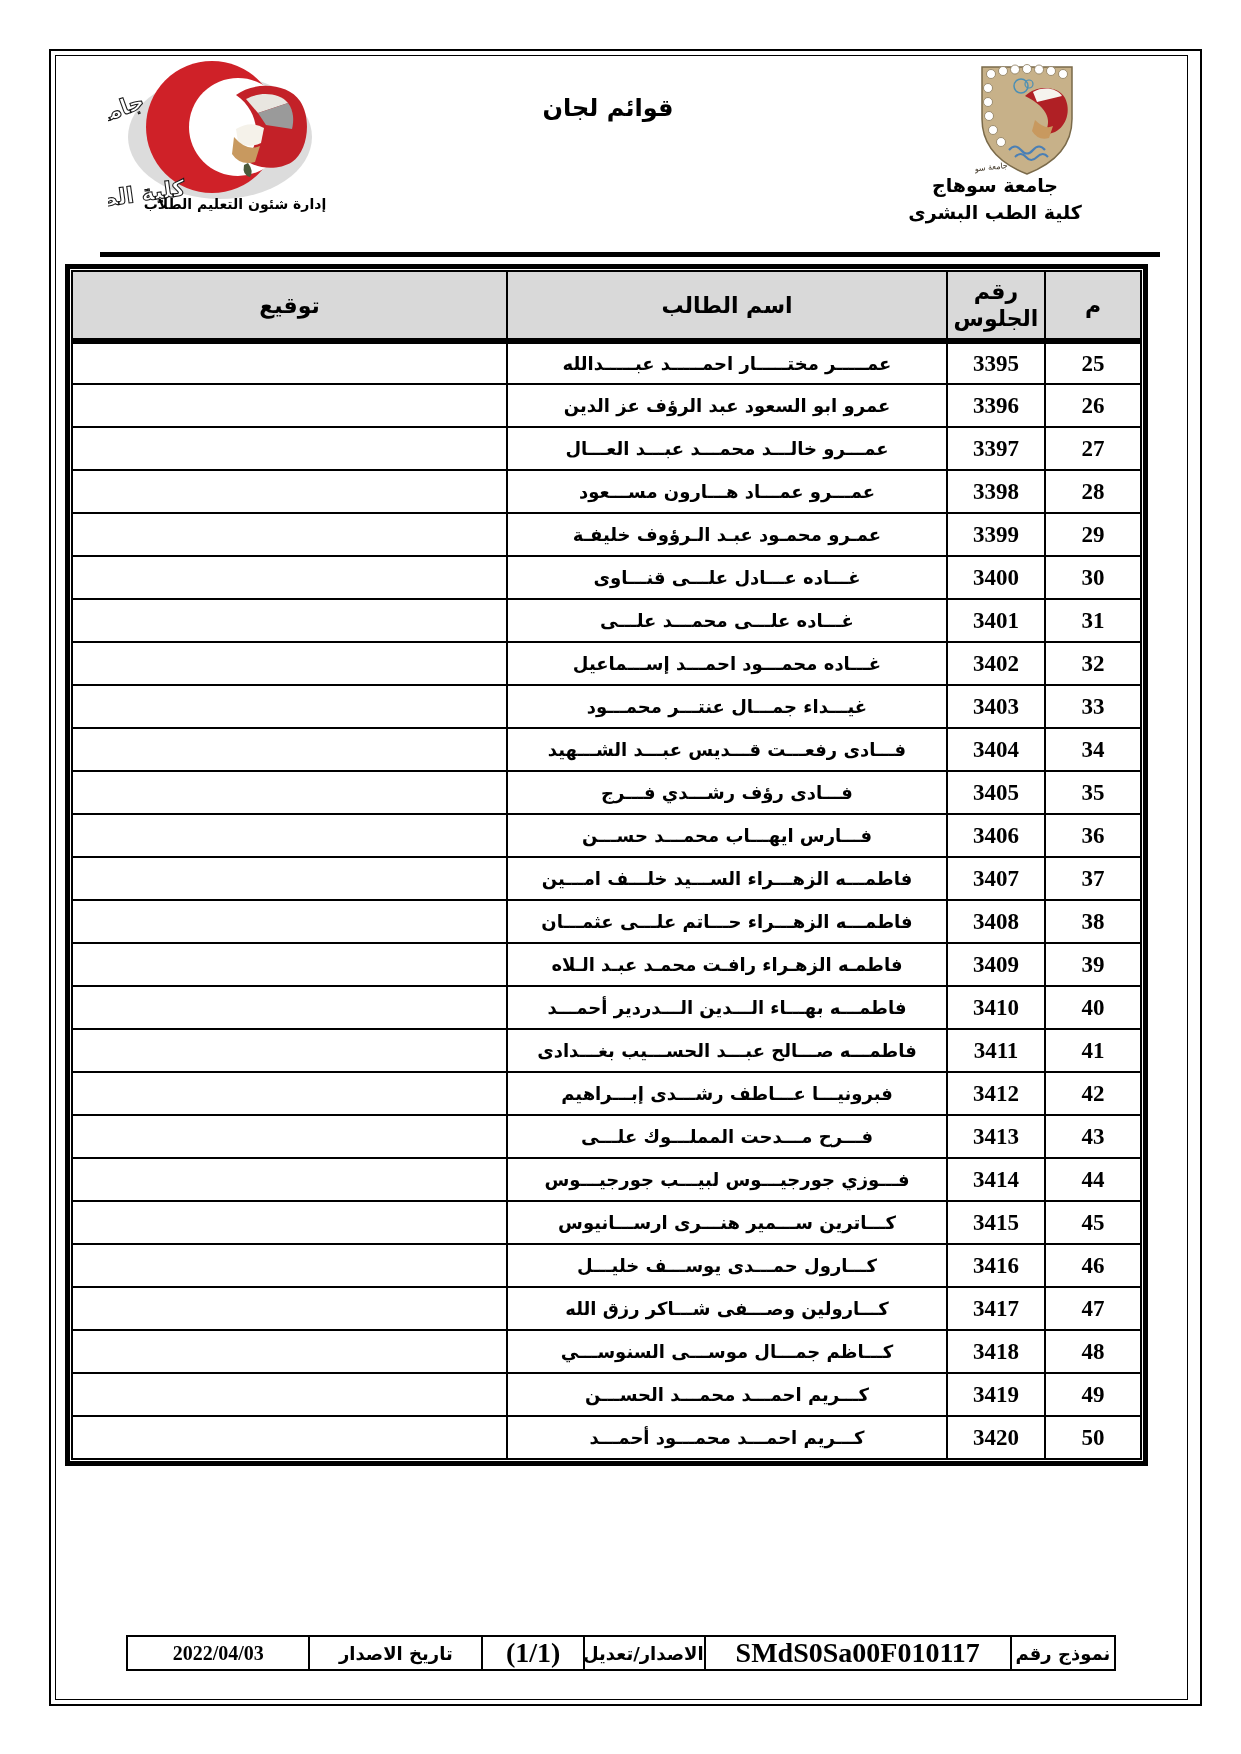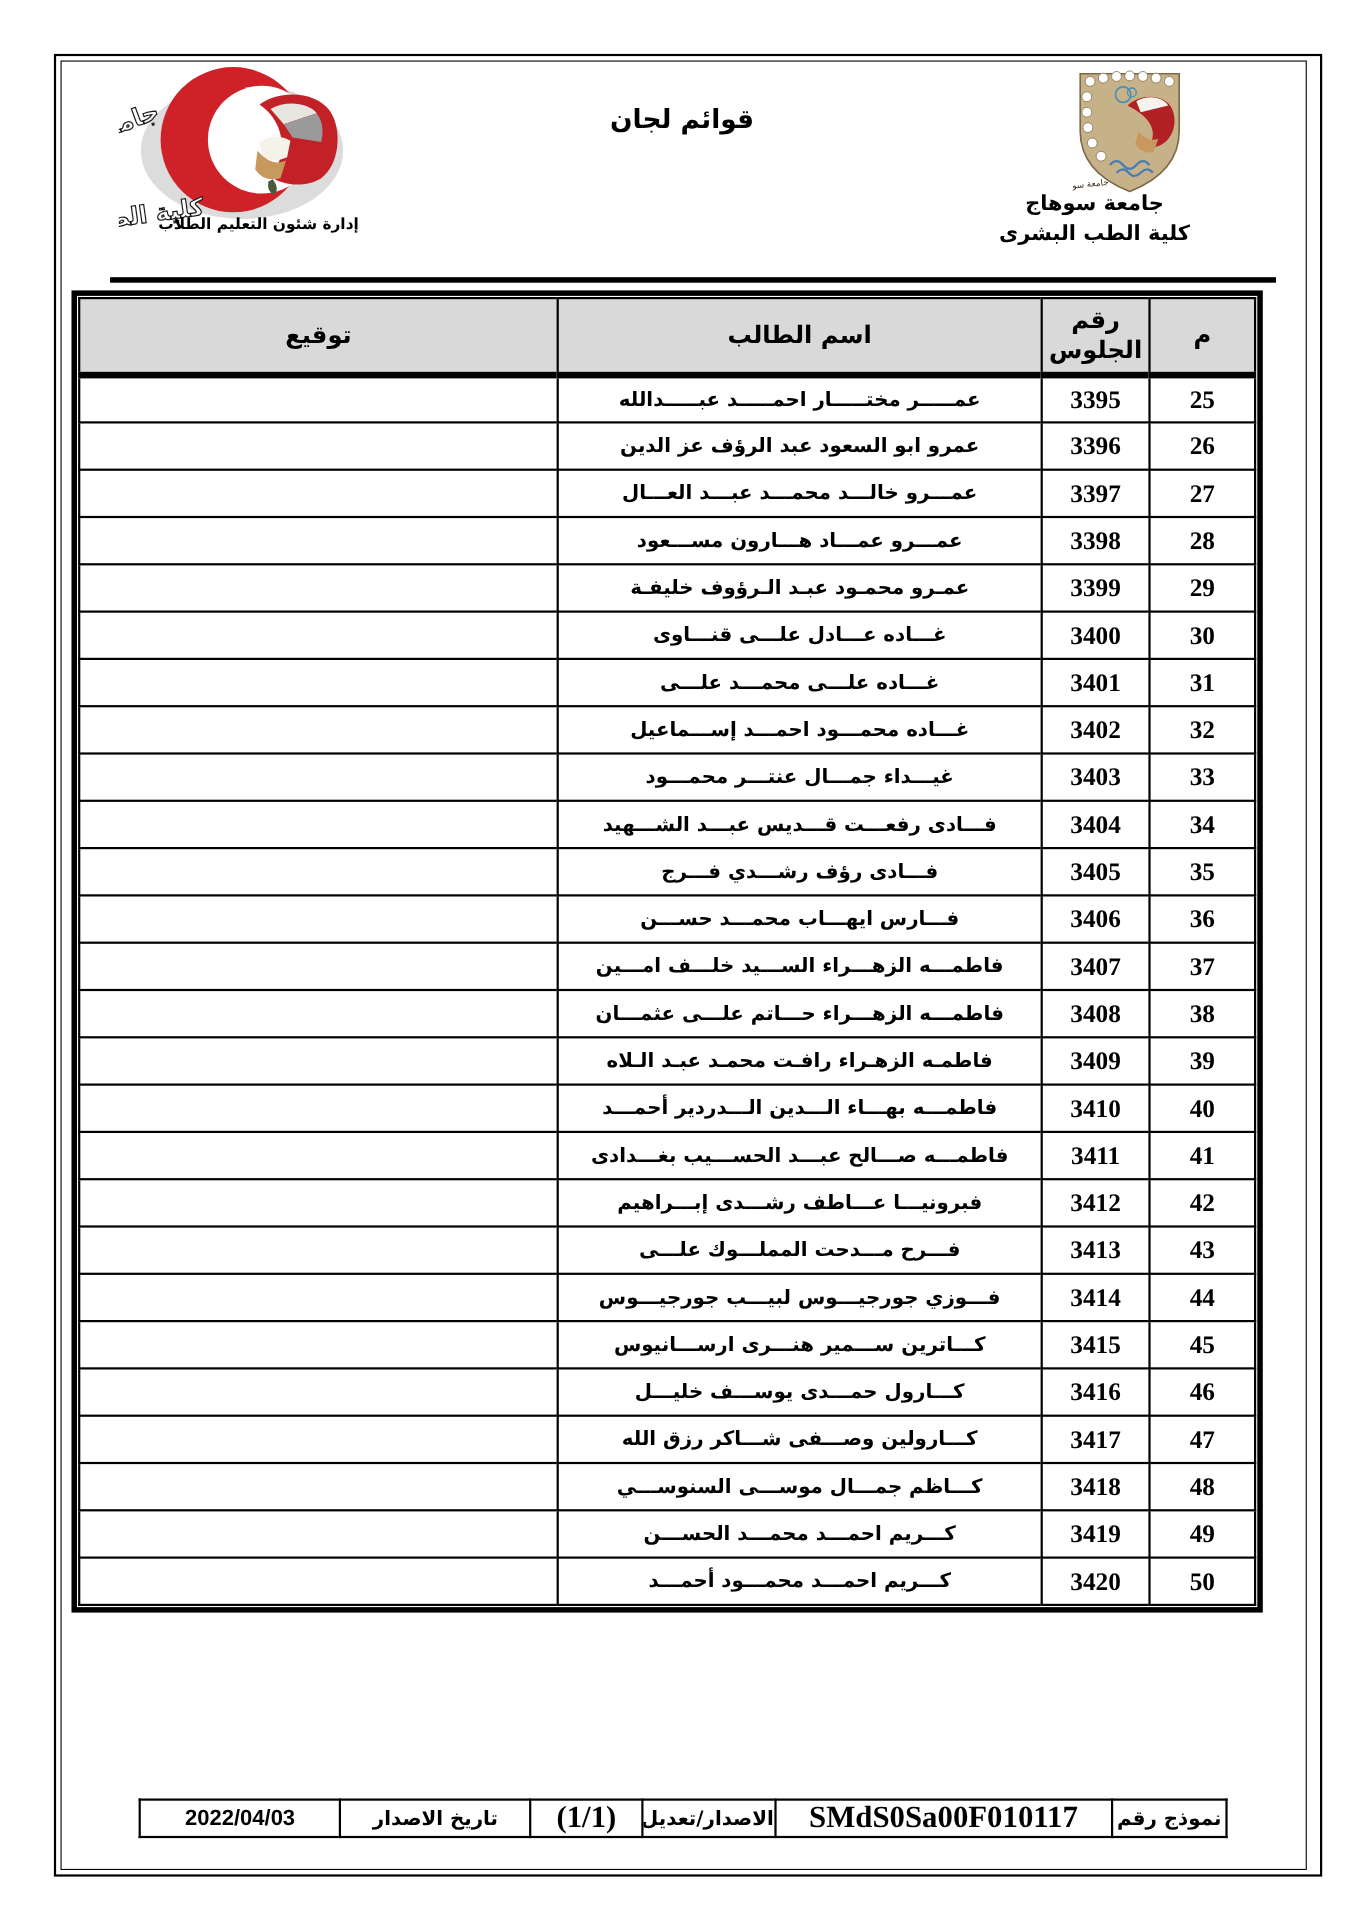--- a/index.html
+++ b/index.html
@@ -12,21 +12,21 @@
     overflow:hidden;
   }
   
   .frame-outer { position:absolute; left:49px; top:49px; width:1153px; height:1657px; border:2px solid #000; }
   .frame-inner { position:absolute; left:55px; top:55px; width:1133px; height:1645px; border:1px solid #000; }
 
   
   .left-logo  { position:absolute; left:108px; top:55px; }
   .dept-text  { position:absolute; left:105px; top:196px; width:260px; text-align:center;
                 font-size:14px; font-weight:bold; }
-  .center-titles { position:absolute; left:420px; top:88px; width:400px; text-align:center;
+  .center-titles { position:absolute; left:408px; top:88px; width:400px; text-align:center;
                    font-weight:bold; font-size:24px; line-height:40px; }
   .right-logo { position:absolute; left:975px; top:62px; }
   .right-org  { position:absolute; left:880px; top:172px; width:230px; text-align:center;
                 font-weight:bold; font-size:19px; line-height:27px; }
 
   .header-rule { position:absolute; left:100px; top:252px; width:1060px; height:5px; background:#000; }
 
   
   .table-wrap { position:absolute; left:65px; top:264px; width:1083px; border:5px solid #000; padding:1px; background:#fff; }
   table.main { width:100%; border-collapse:collapse; table-layout:fixed; }
@@ -46,21 +46,21 @@
   td.serial, td.seat { font-family:"Liberation Serif", "DejaVu Sans", serif; font-size:23px;margin-left:36px; }
   td.name  { font-size:18px; }
   th.seat-h { font-size:21px; line-height:26px; }
 
   
   .footer-table { position:absolute; left:126px; top:1635px; width:990px; height:31px;
                   border-collapse:collapse; table-layout:fixed; direction:rtl; }
   .footer-table td { border:2px solid #000; font-weight:bold; font-size:18px;
                      text-align:center; vertical-align:middle; white-space:nowrap; overflow:hidden; }
   .footer-table td.code { font-family:"Liberation Serif", "DejaVu Sans", serif; font-size:28px; }
-  .footer-table td.date { font-family:Liberation Sans, sans-serif; font-size:20px; }
+  .footer-table td.date { font-family:Liberation Serif, serif; font-size:20px; }
 
   .ftc-label1 { width:96px; }
   .ftc-code   { width:282px; }
   .ftc-rev    { width:111px;margin-top:47px; }
   .ftc-revval { width:94px; }
   .ftc-datelb { width:159px; }
   .ftc-date   { width:168px; }
 </style>
 </head>
 <body>

